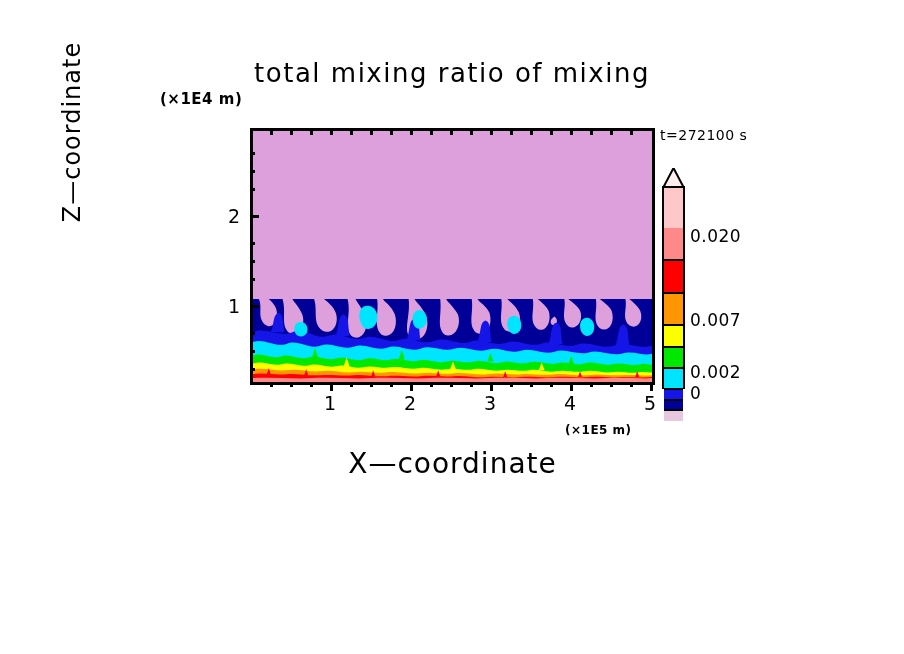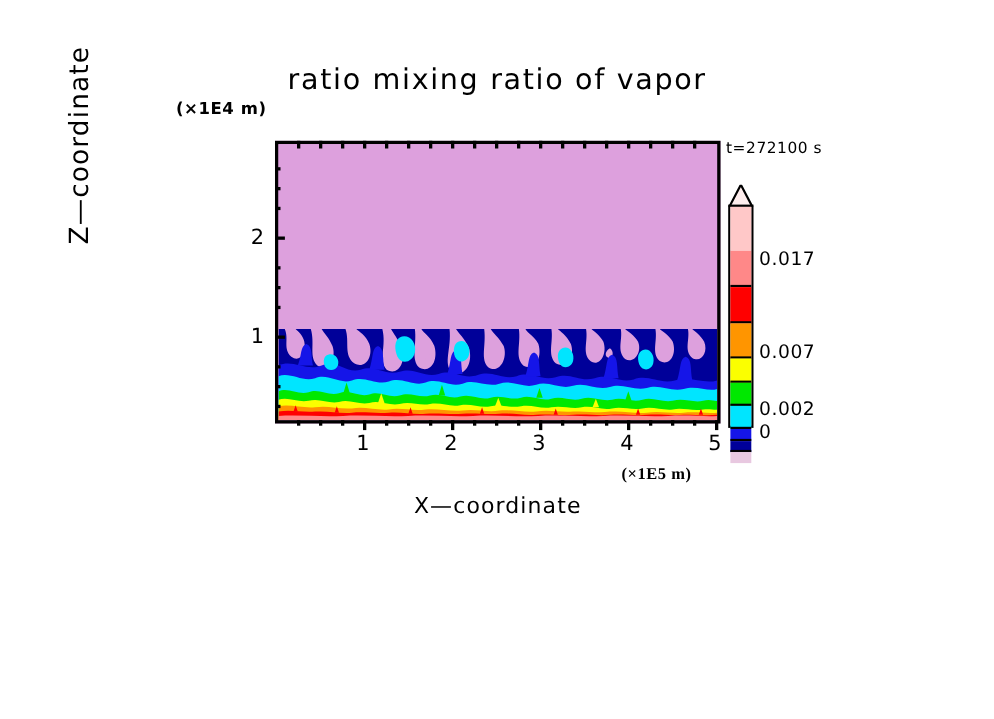--- a/index.html
+++ b/index.html
@@ -20,45 +20,45 @@
   .field{position:absolute;left:0;top:0;width:100%;height:100%;}
 
   
   .ylabel{position:absolute;left:-58px;top:118px;width:260px;text-align:center;
     font-size:24px;transform:rotate(-90deg);transform-origin:center center;
     letter-spacing:1px;}
   .ytick-txt{position:absolute;font-size:19px;text-align:right;width:22px;}
 
   
   .xtick-txt{position:absolute;font-size:19px;text-align:center;width:22px;top:392px;}
-  .xunit-label{position:absolute;left:565px;top:423px;font-size:15px;font-weight:bold;
-    letter-spacing:0.5px;font-family:Liberation Serif, serif;}
+  .xunit-label{position:absolute;left:565px;top:423px;font-size:12px;font-weight:bold;
+    letter-spacing:0.5px;}
   .xlabel{position:absolute;left:250px;top:447px;width:405px;text-align:center;
-    font-size:20px;letter-spacing:1px;}
+    font-size:28px;letter-spacing:1px;}
 
   
   .tick{position:absolute;background:#000;}
   .tk-b{height:9px;width:3px;}
   .tk-bs{height:5px;width:3px;}
   .tk-t{height:7px;width:3px;}
   .tk-l{width:9px;height:3px;}
   .tk-ls{width:5px;height:3px;}
 
   
   .cbar{position:absolute;left:662px;top:186px;width:19px;height:199px;
     border:2px solid #000;box-sizing:content-box;}
   .cband{position:absolute;left:0;width:19px;border-bottom:2px solid #000;box-sizing:border-box;}
   .cband:first-child{border-bottom:none;}
   .cb-tip{position:absolute;left:662px;top:168px;width:23px;height:20px;}
   .cb-lab{position:absolute;font-size:17px;left:690px;letter-spacing:0.5px;}
 </style>
 </head>
 <body>
 
-<div class="plot-title">ratio mixing ratio of vapor</div>
+<div class="plot-title">total mixing ratio of mixing</div>
 <div class="zunit-label">(×1E4 m)</div>
 <div class="time-label">t=272100 s</div>
 
 <div class="frame">
   <svg class="field" viewBox="0 0 405 257" preserveAspectRatio="none">
     <defs>
       <clipPath id="clipbox">
           <rect x="0" y="0" width="405" height="257"></rect>
         </clipPath>
     </defs>
@@ -256,16 +256,16 @@
   <div class="cband" style="top:73px;height:33px;background:#ff0000;"></div>
   <div class="cband" style="top:106px;height:32px;background:#ff9500;"></div>
   <div class="cband" style="top:138px;height:22px;background:#fbff00;"></div>
   <div class="cband" style="top:160px;height:21px;background:#00e800;"></div>
   <div class="cband" style="top:181px;height:21px;background:#00e5ff;"></div>
   <div class="cband" style="top:202px;height:11px;background:#1515e8;"></div>
   <div class="cband" style="top:213px;height:10px;background:#000099;"></div>
   <div class="cband" style="top:223px;height:10px;background:#e8c8e0;border-bottom:none;"></div>
 </div>
 
-<div class="cb-lab" style="top:226px;">0.017</div>
+<div class="cb-lab" style="top:226px;">0.020</div>
 <div class="cb-lab" style="top:310px;">0.007</div>
 <div class="cb-lab" style="top:362px;text-align:right;">0.002</div>
 <div class="cb-lab" style="top:383px;">0</div>
 
 </body></html>

